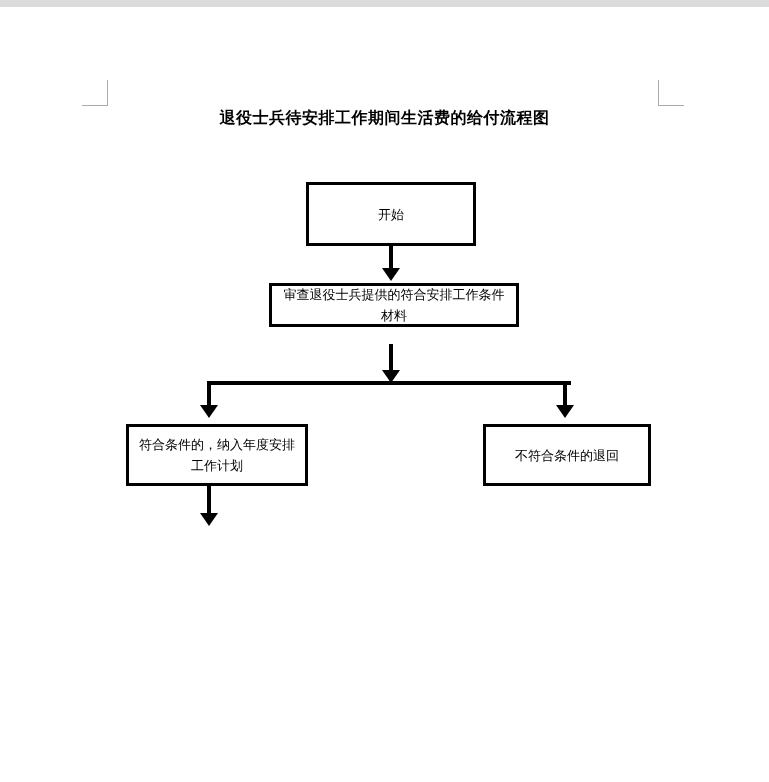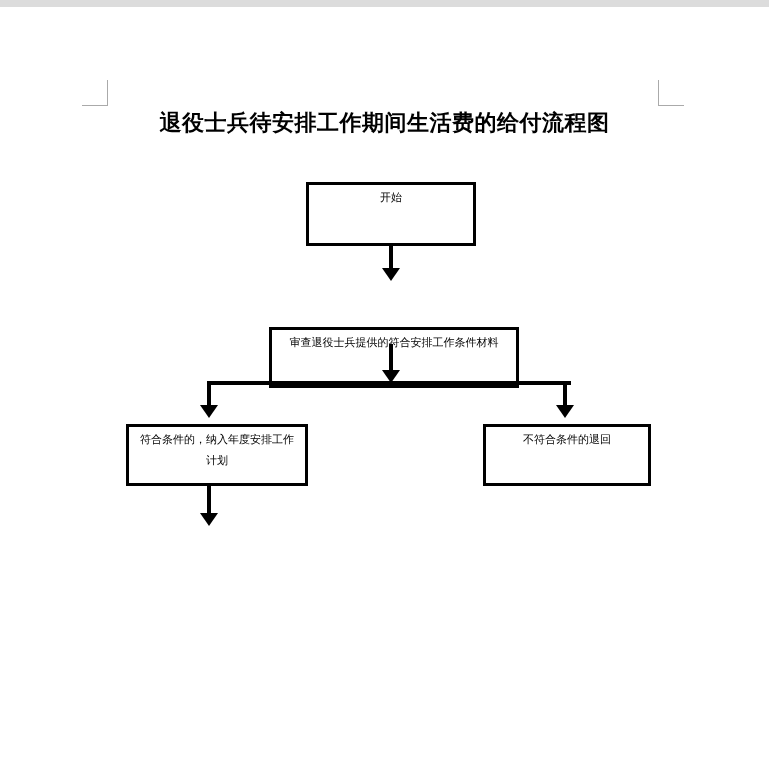--- a/index.html
+++ b/index.html
@@ -48,42 +48,42 @@
 
   
   .title {
     position: absolute;
     left: 0;
     top: 108px;
     width: 769px;
     text-align: center;
     font-family: "Liberation Serif", "DejaVu Serif", serif;
     font-weight: bold;
-    font-size: 22px;
+    font-size: 16px;
     letter-spacing: 0.5px;
     color: #000000;
     white-space: nowrap;
   }
   
   .box {
     position: absolute;
     border: 3px solid #000000;
     background: #ffffff;
     box-sizing: border-box;
     display: flex;
-    align-items: flex-start;
+    align-items: center;
     justify-content: center;
     text-align: center;
     color: #000000;
-    font-size: 11px;
+    font-size: 13px;
     line-height: 21px;
-    padding: 2px 6px;
+    padding: 8px 6px;
   }
   .box-start  { left: 306px; top: 182px; width: 170px; height: 64px; }
-  .box-review { left: 269px; top: 283px; width: 250px; height: 61px; margin-top: 44px; }
+  .box-review { left: 269px; top: 283px; width: 250px; height: 44px; }
   .box-left   { left: 126px; top: 424px; width: 182px; height: 62px; }
   .box-right  { left: 483px; top: 424px; width: 168px; height: 62px; }
   .box-issue  { left: 124px; top: 530px; width: 182px; height: 61px; }
 
   
   .line-v {
     position: absolute;
     background: #000000;
     width: 4px;
   }

